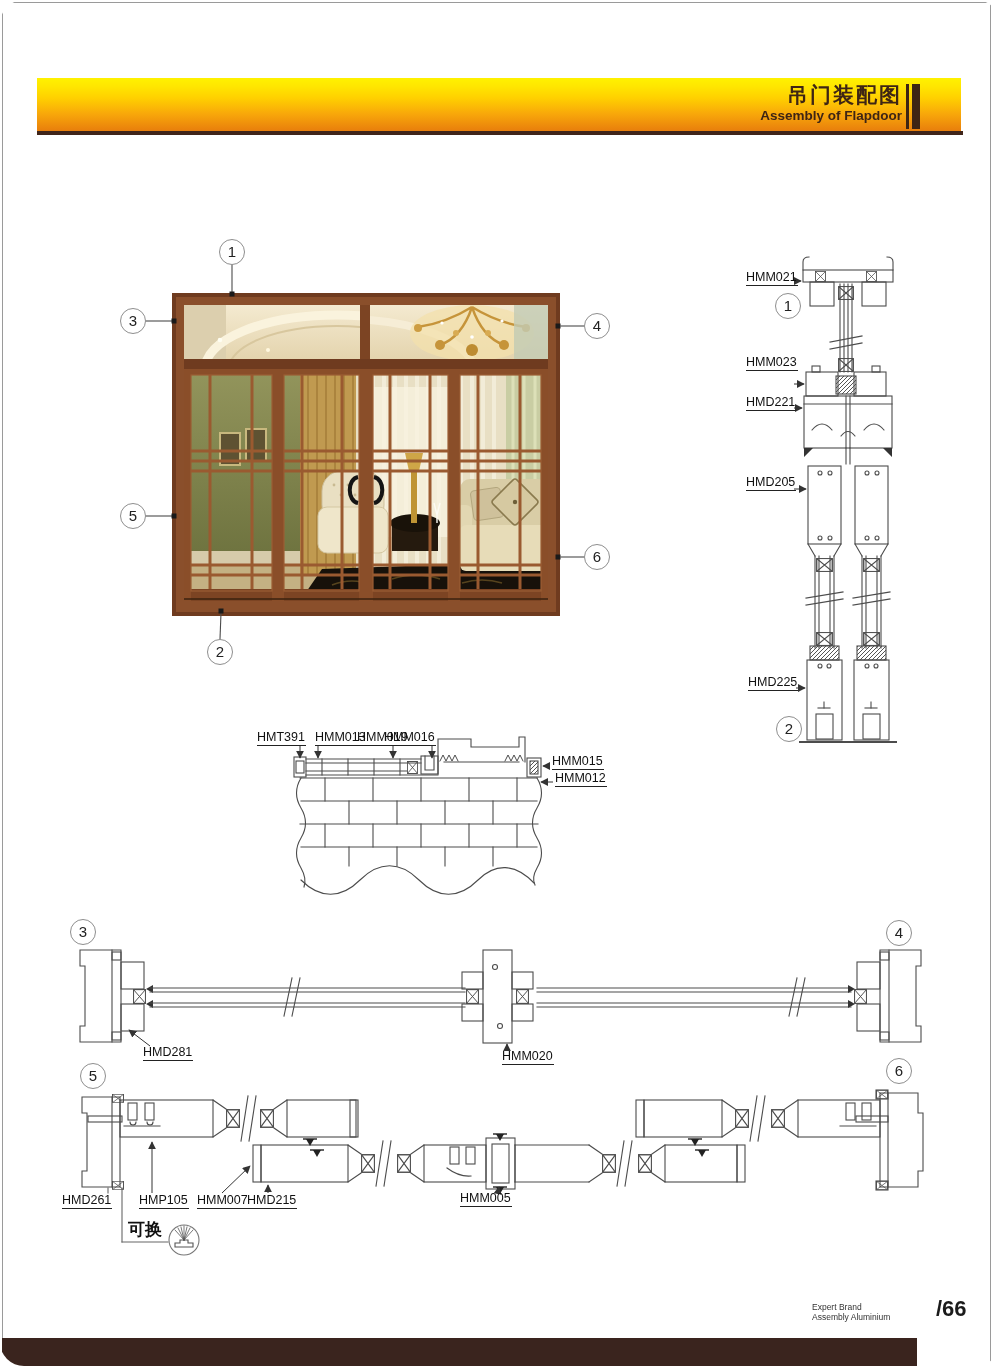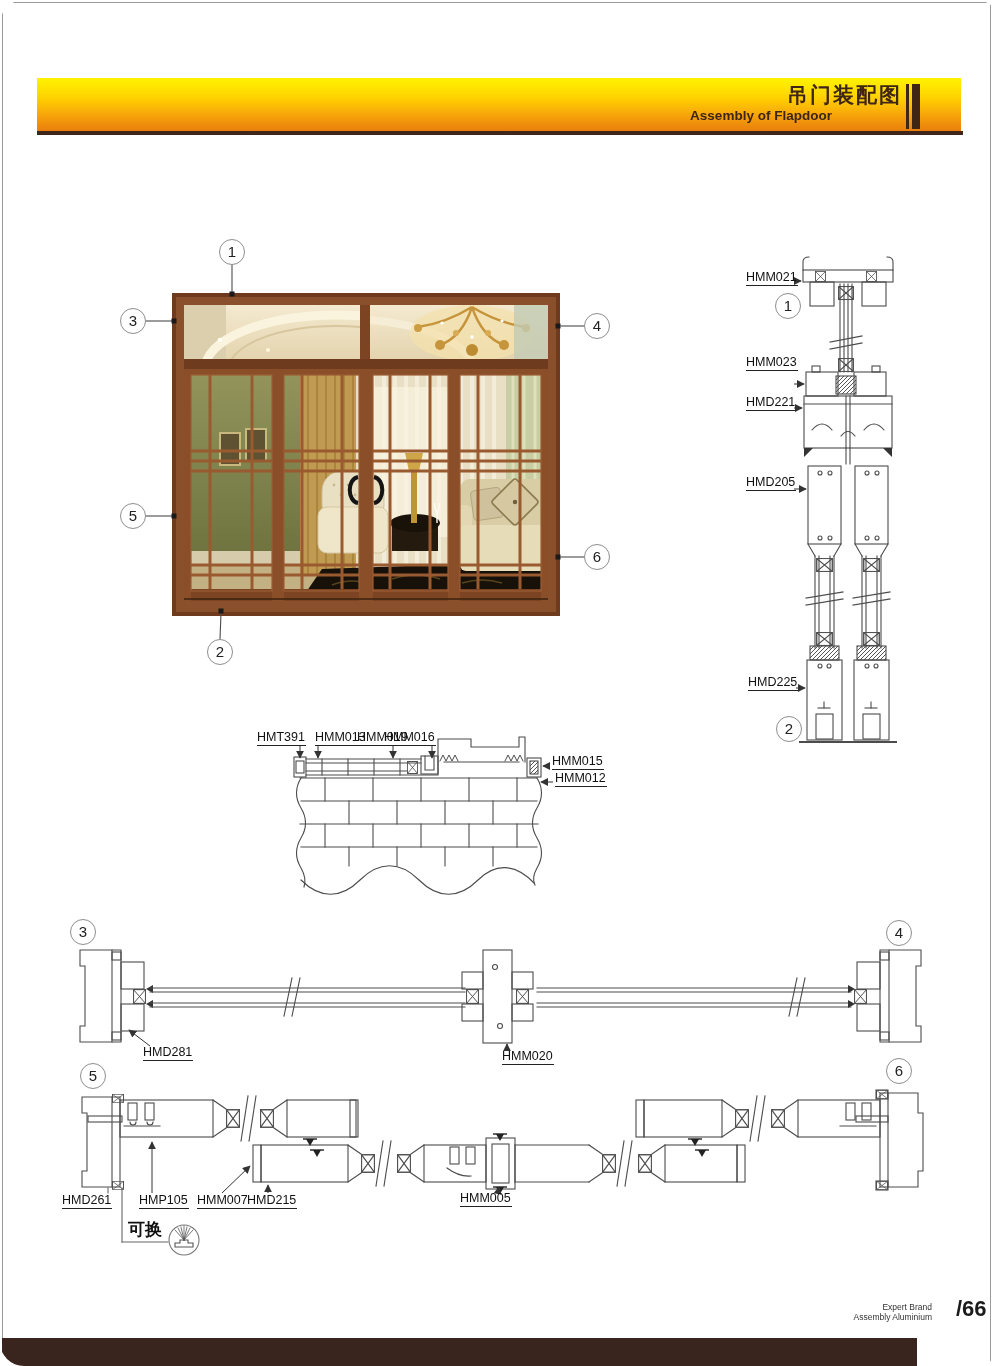--- a/index.html
+++ b/index.html
@@ -5,34 +5,34 @@
   html,body{margin:0;padding:0;background:#fff;}
   #page{position:relative;width:1000px;height:1366px;background:#fff;overflow:hidden;
         font-family:"Liberation Sans","DejaVu Sans",sans-serif;border-radius:24px;}
   .edge{position:absolute;background:#9a9a9a;}
   
   #banner{position:absolute;left:37px;top:78px;width:924px;height:53px;
     background:linear-gradient(180deg,#fff200 0%,#ffe600 16%,#ffd000 38%,#f8a70a 68%,#e87e0c 100%);}
   #banner-rule{position:absolute;left:37px;top:131px;width:926px;height:4px;background:#40251a;}
   #title-wrap{position:absolute;left:620px;top:83px;width:282px;text-align:right;color:#3e2514;}
   #title-cn{font-size:21px;font-weight:bold;letter-spacing:2px;line-height:24px;}
-  #title-en{font-size:13.5px;font-weight:bold;line-height:17px;text-align:center;}
+  #title-en{font-size:13.5px;font-weight:bold;line-height:17px;}
   .tbar{position:absolute;top:84px;background:#3e2514;}
   
   .co{position:absolute;width:26px;height:26px;border-radius:50%;border:1.6px solid #8e8e8e;
       background:#fff;box-sizing:border-box;text-align:center;font-size:15px;line-height:23px;color:#222;}
   
   .lbl{position:absolute;font-size:12.5px;color:#111;border-bottom:1.2px solid #222;
        padding:0 1px 1px 0;white-space:nowrap;line-height:13px;text-align:right;}
   
   #note{position:absolute;left:128px;top:1218px;font-size:17px;font-weight:bold;color:#111;}
   
-  #brand{position:absolute;left:812px;top:1302px;width:120px;text-align:right;
+  #brand{position:absolute;left:812px;top:1302px;width:120px;text-align:left;
          font-size:8.5px;line-height:10px;color:#333;}
-  #pageno{position:absolute;left:936px;top:1296px;font-size:22px;font-weight:800;color:#1b1b1b;margin-left:20px;}
+  #pageno{position:absolute;left:936px;top:1296px;font-size:22px;font-weight:800;color:#1b1b1b;}
   #footer-bar{position:absolute;left:2px;top:1338px;width:915px;height:28px;background:#3a241e;}
   svg{position:absolute;}
   .ln{stroke:#4c4c4c;stroke-width:1.1;fill:none;stroke-linecap:square;}
   .flt{fill:#333;stroke:none;}
 </style>
 </head>
 <body>
 
 <div id="page">
 

